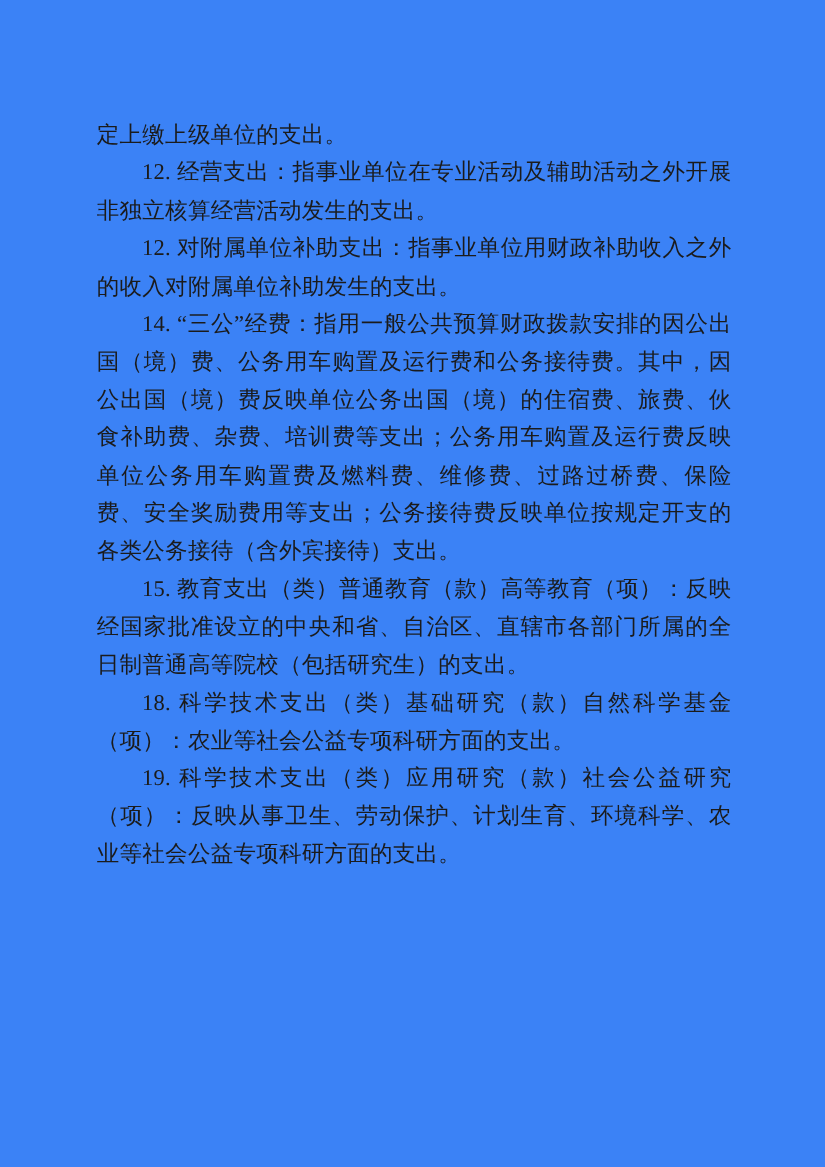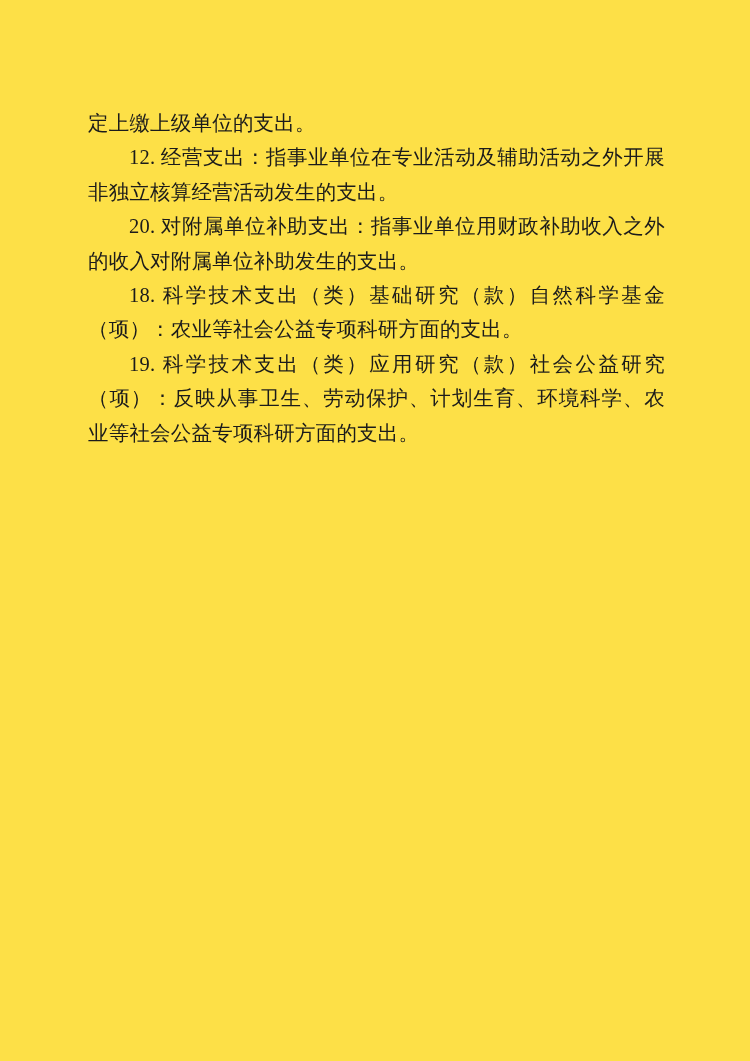--- a/index.html
+++ b/index.html
@@ -4,21 +4,21 @@
 <style>
   html, body {
     margin: 0;
     padding: 0;
     background: #ffffff;
   }
   .page {
     position: relative;
     width: 750px;
     height: 1061px;
-    background: #fde047;
+    background: #3b82f6;
     font-family: "Liberation Serif", "DejaVu Serif", serif;
     overflow: hidden;
   }
   .content {
     position: absolute;
     left: 88px;
     top: 106px;
     width: 577px;
   }
   .para {
@@ -51,23 +51,25 @@
 </head>
 <body>
 
 <div class="page">
   <div class="content">
 
     <p class="para continuation"><span class="lead"></span><span>定上缴上级单位的支出。</span></p>
 
     <p class="para"><span class="lead">12. 经营支出：</span><span>指事业单位在专业活动及辅助活动之外开展非独立核算经营活动发生的支出。</span></p>
 
-    <p class="para"><span class="lead">20. 对附属单位补助支出：</span><span>指事业单位用财政补助收入之外的收入对附属单位补助发生的支出。</span></p>
+    <p class="para"><span class="lead">12. 对附属单位补助支出：</span><span>指事业单位用财政补助收入之外的收入对附属单位补助发生的支出。</span></p>
 
+    <p class="para"><span class="lead">14. “三公”经费：</span><span>指用一般公共预算财政拨款安排的因公出国（境）费、公务用车购置及运行费和公务接待费。其中，因公出国（境）费反映单位公务出国（境）的住宿费、旅费、伙食补助费、杂费、培训费等支出；公务用车购置及运行费反映单位公务用车购置费及燃料费、维修费、过路过桥费、保险费、安全奖励费用等支出；公务接待费反映单位按规定开支的各类公务接待（含外宾接待）支出。</span></p>
 
+    <p class="para"><span class="lead">15. 教育支出（类）普通教育（款）高等教育（项）：</span><span>反映经国家批准设立的中央和省、自治区、直辖市各部门所属的全日制普通高等院校（包括研究生）的支出。</span></p>
 
 
 
     <p class="para"><span class="lead">18. 科学技术支出（类）基础研究（款）自然科学基金（项）：</span><span>农业等社会公益专项科研方面的支出。</span></p>
 
     <p class="para"><span class="lead">19. 科学技术支出（类）应用研究（款）社会公益研究（项）：</span><span>反映从事卫生、劳动保护、计划生育、环境科学、农业等社会公益专项科研方面的支出。</span></p>
 
   </div>
 
 </div>

